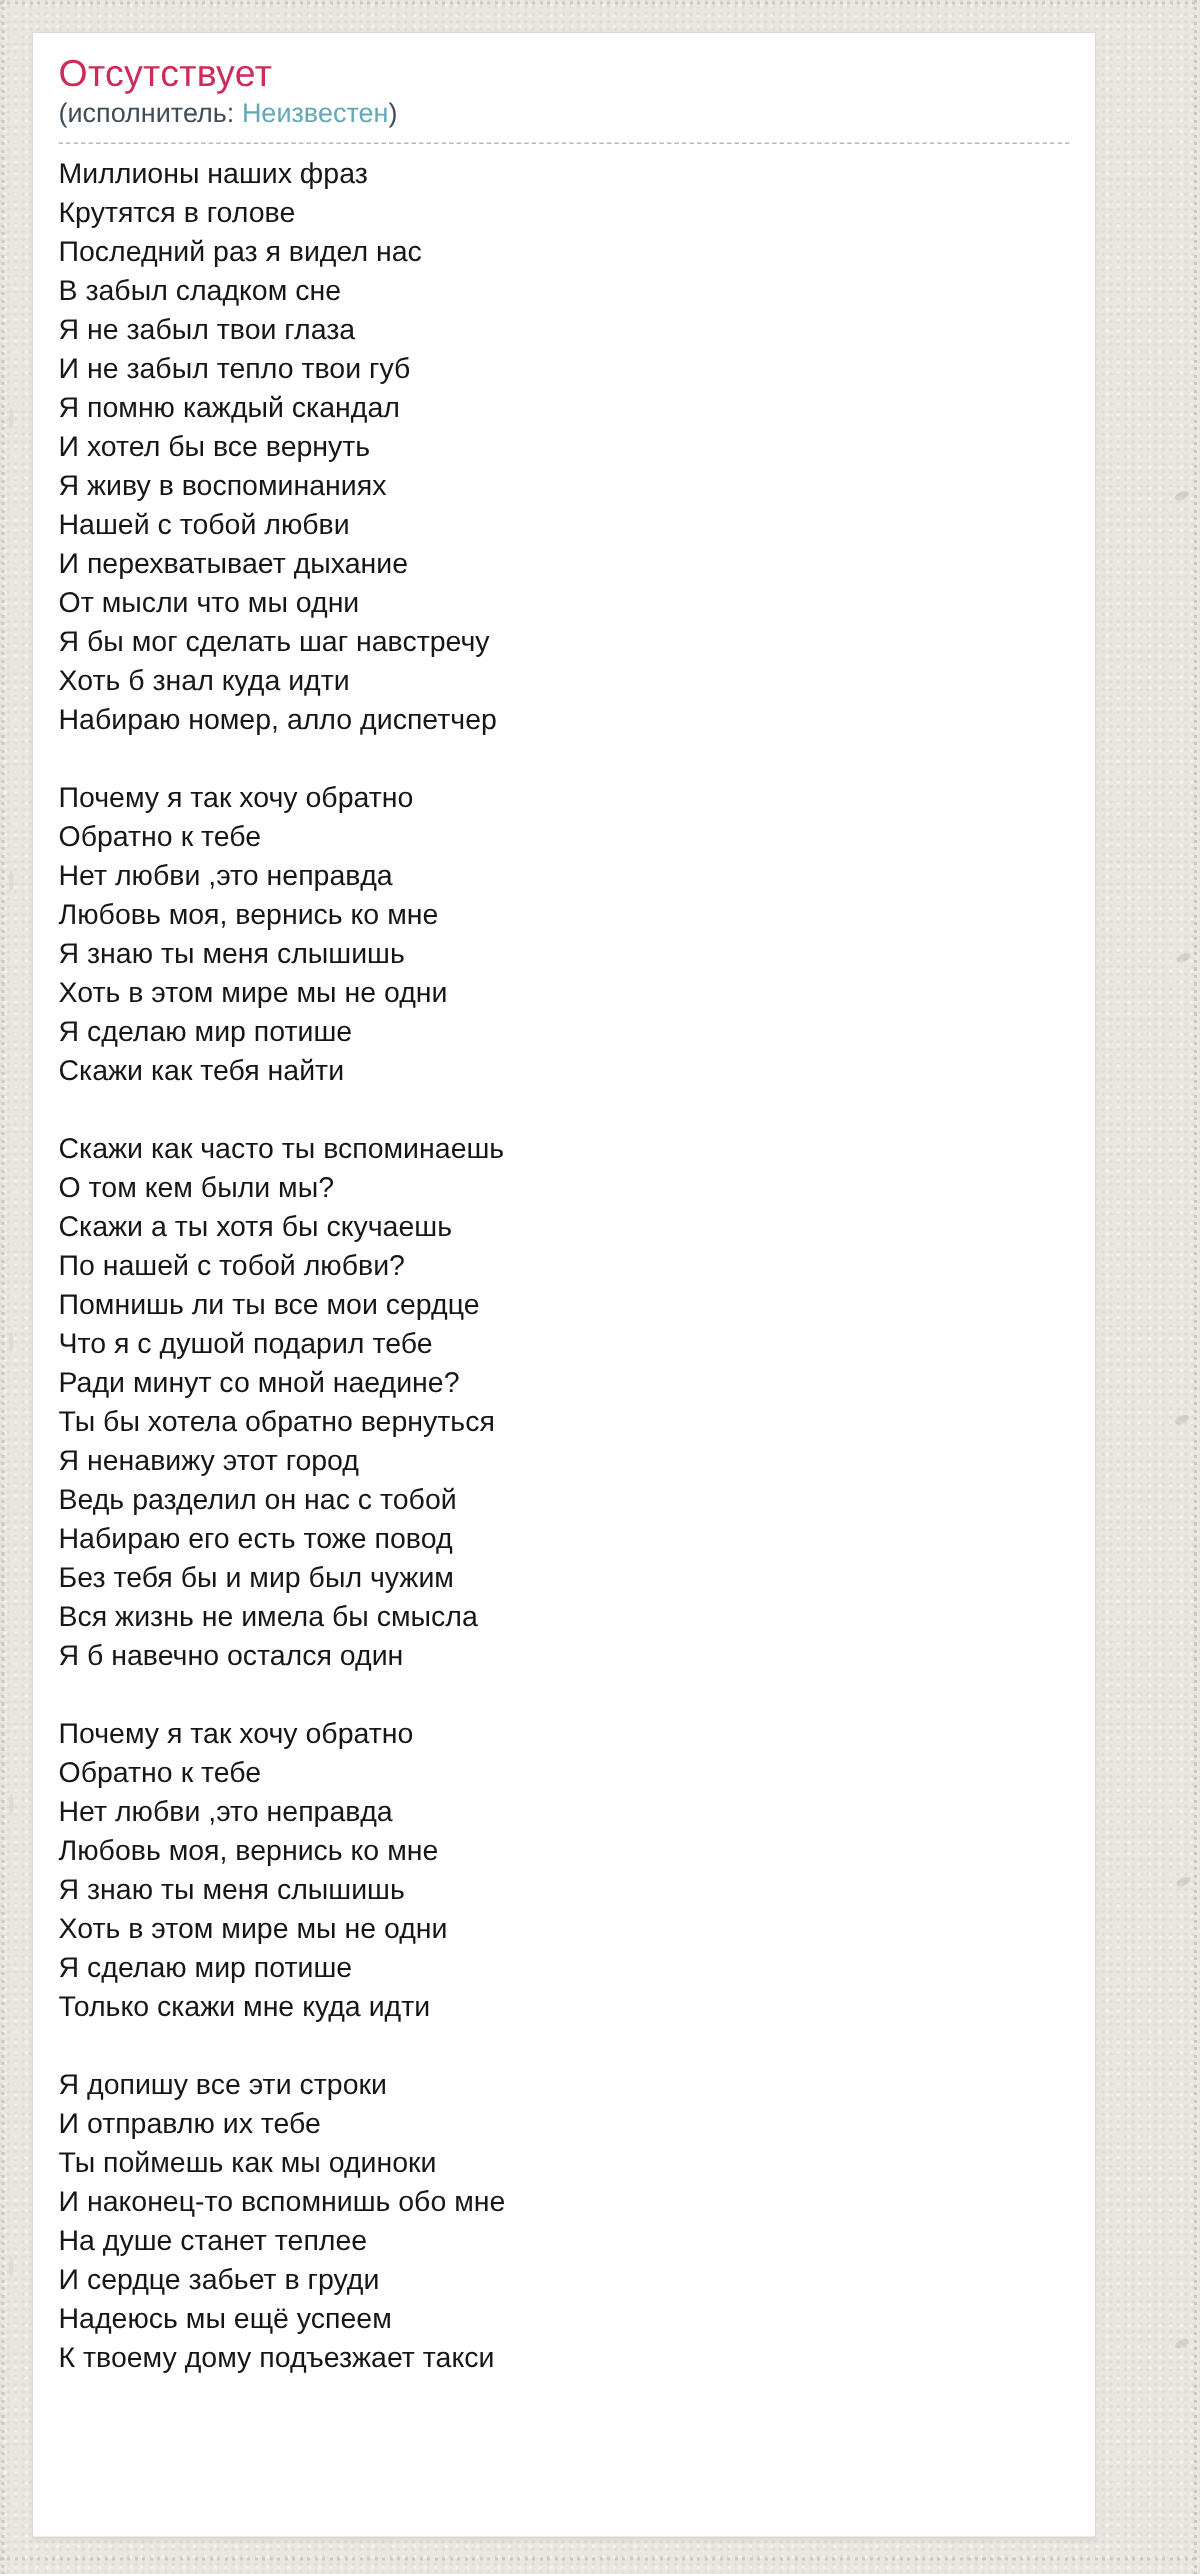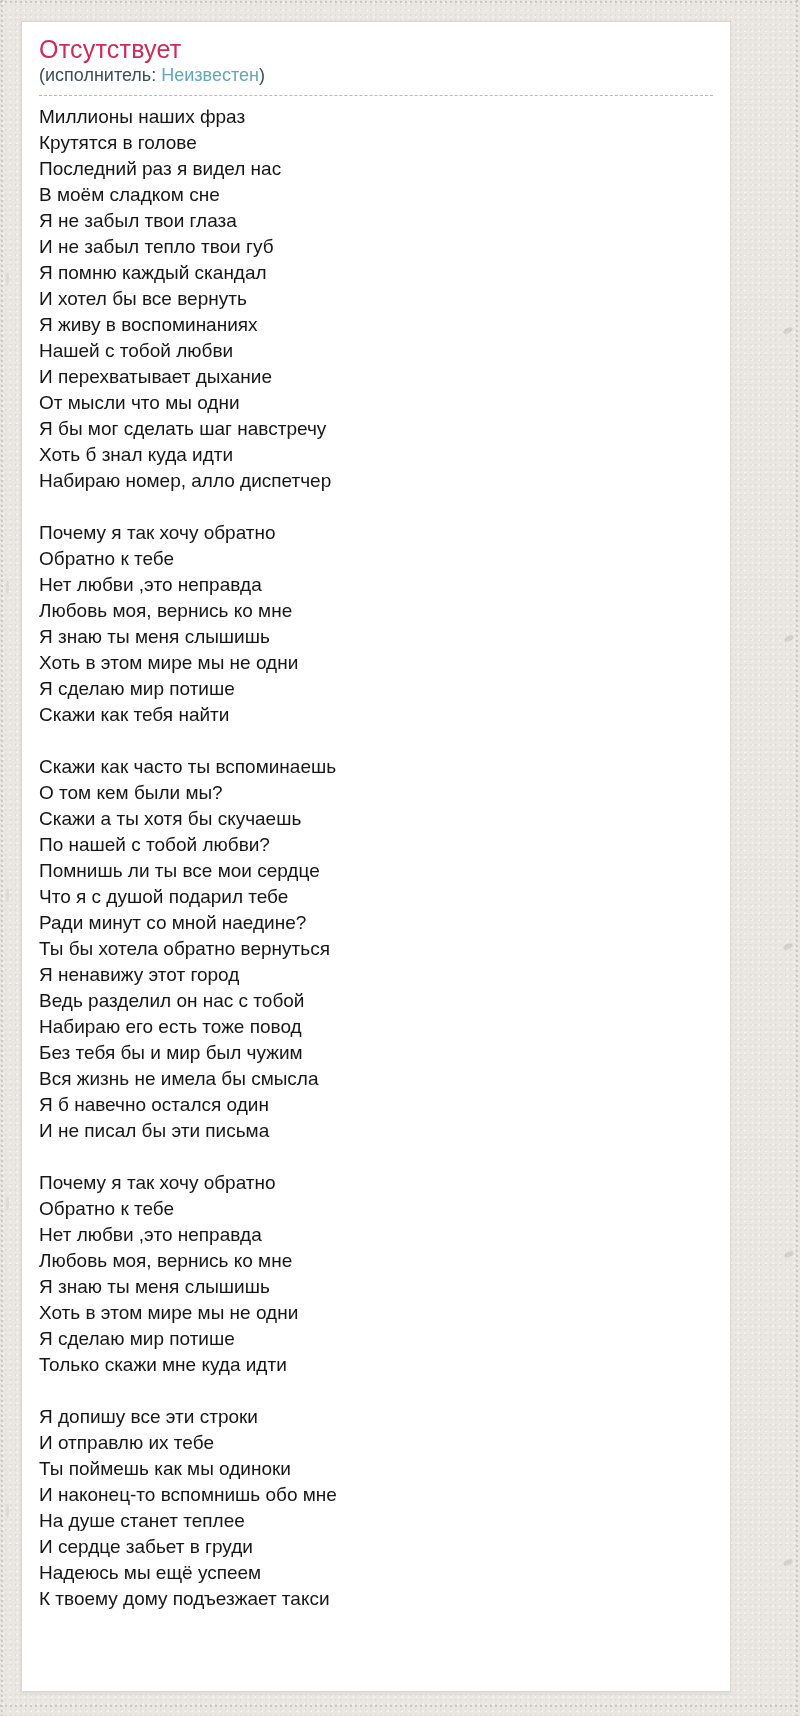--- a/index.html
+++ b/index.html
@@ -113,21 +113,21 @@
 <div class="speck speck-s" style="left:783px; top:1560px;"></div>
 
 <div class="card">
   <h1 class="song-title" style="color: rgb(206, 43, 89);">Отсутствует</h1>
   <p class="subtitle"><span>(исполнитель: </span><a class="artist-link" style="color: rgb(98, 169, 181);">Неизвестен</a><span>)</span></p>
   <div class="lyrics">
       <div class="stanza">
         <div class="lyric-line">Миллионы наших фраз</div>
         <div class="lyric-line">Крутятся в голове</div>
         <div class="lyric-line">Последний раз я видел нас</div>
-        <div class="lyric-line">В моём сладком сне</div>
+        <div class="lyric-line">В забыл сладком сне</div>
         <div class="lyric-line">Я не забыл твои глаза</div>
         <div class="lyric-line">И не забыл тепло твои губ</div>
         <div class="lyric-line">Я помню каждый скандал</div>
         <div class="lyric-line">И хотел бы все вернуть</div>
         <div class="lyric-line">Я живу в воспоминаниях</div>
         <div class="lyric-line">Нашей с тобой любви</div>
         <div class="lyric-line">И перехватывает дыхание</div>
         <div class="lyric-line">От мысли что мы одни</div>
         <div class="lyric-line">Я бы мог сделать шаг навстречу</div>
         <div class="lyric-line">Хоть б знал куда идти</div>
@@ -151,21 +151,20 @@
         <div class="lyric-line">Помнишь ли ты все мои сердце</div>
         <div class="lyric-line">Что я с душой подарил тебе</div>
         <div class="lyric-line">Ради минут со мной наедине?</div>
         <div class="lyric-line">Ты бы хотела обратно вернуться</div>
         <div class="lyric-line">Я ненавижу этот город</div>
         <div class="lyric-line">Ведь разделил он нас с тобой</div>
         <div class="lyric-line">Набираю его есть тоже повод</div>
         <div class="lyric-line">Без тебя бы и мир был чужим</div>
         <div class="lyric-line">Вся жизнь не имела бы смысла</div>
         <div class="lyric-line">Я б навечно остался один</div>
-        <div class="lyric-line">И не писал бы эти письма</div>
       </div>
       <div class="stanza">
         <div class="lyric-line">Почему я так хочу обратно</div>
         <div class="lyric-line">Обратно к тебе</div>
         <div class="lyric-line">Нет любви ,это неправда</div>
         <div class="lyric-line">Любовь моя, вернись ко мне</div>
         <div class="lyric-line">Я знаю ты меня слышишь</div>
         <div class="lyric-line">Хоть в этом мире мы не одни</div>
         <div class="lyric-line">Я сделаю мир потише</div>
         <div class="lyric-line">Только скажи мне куда идти</div>

